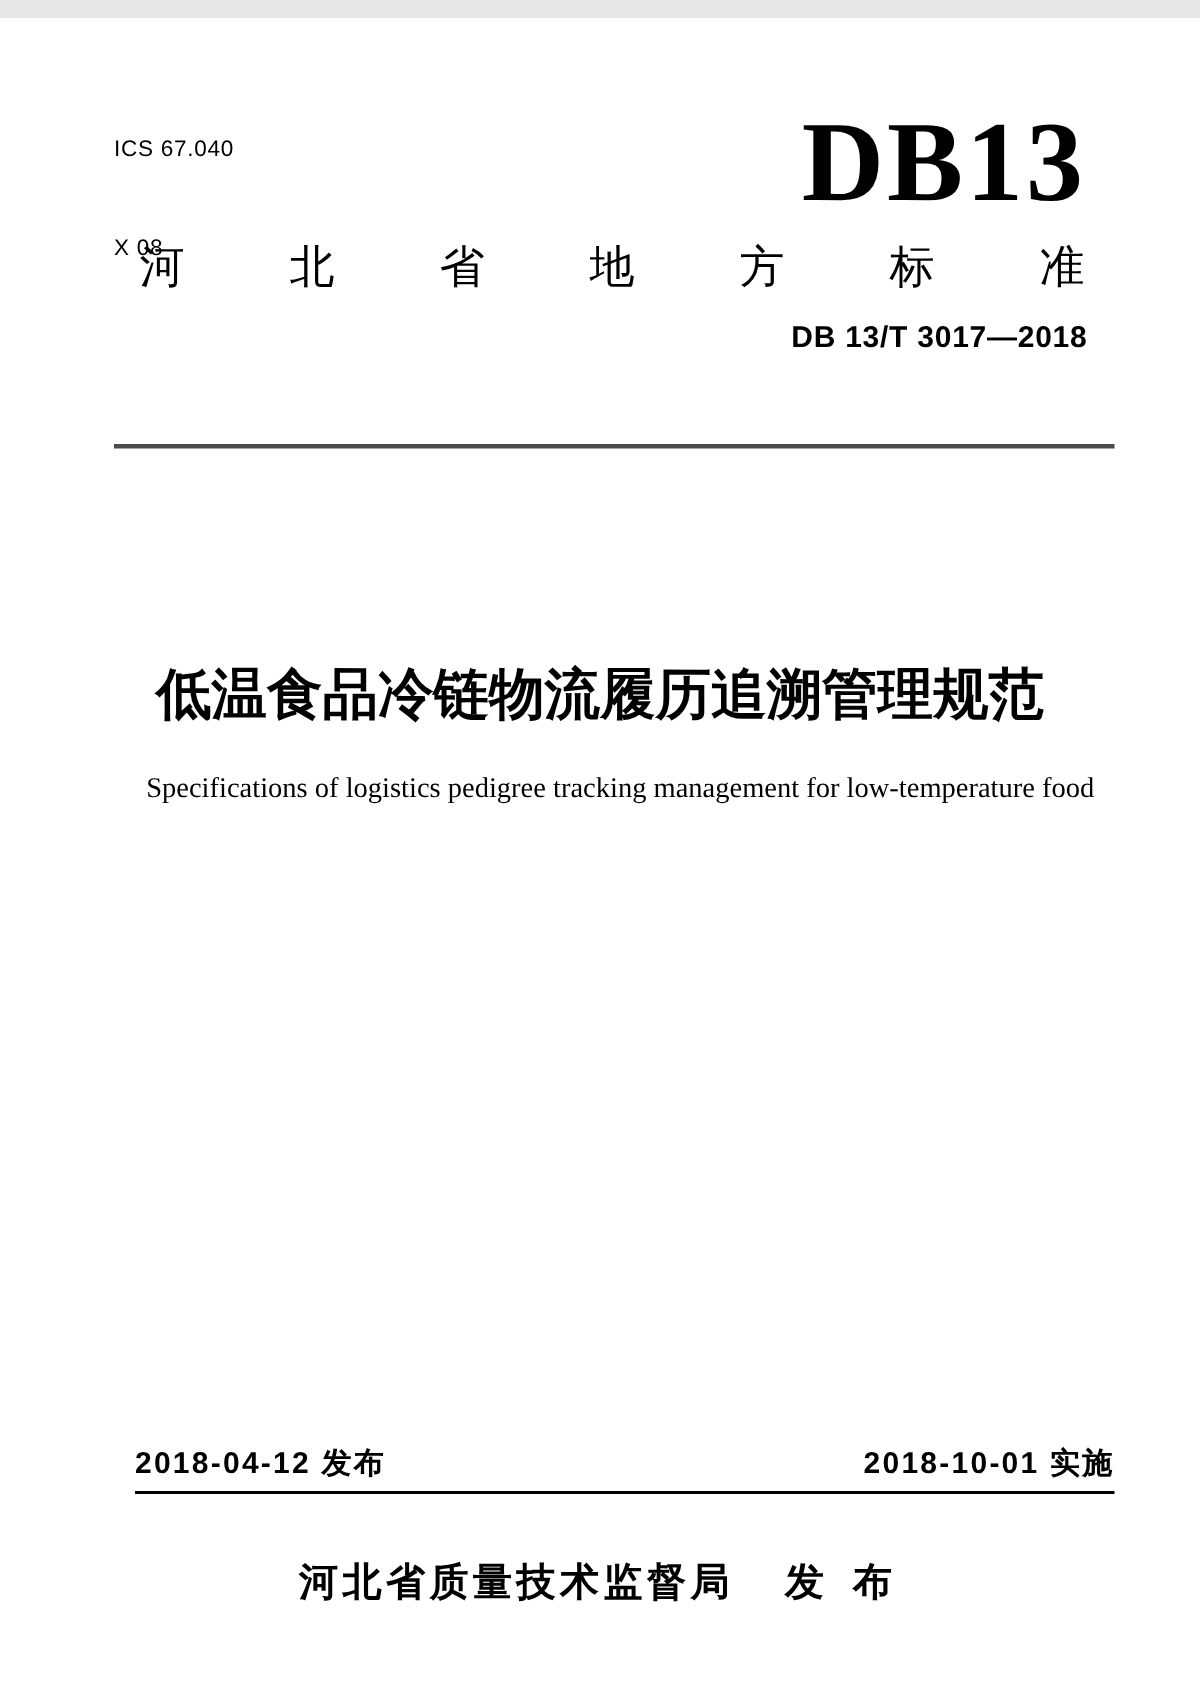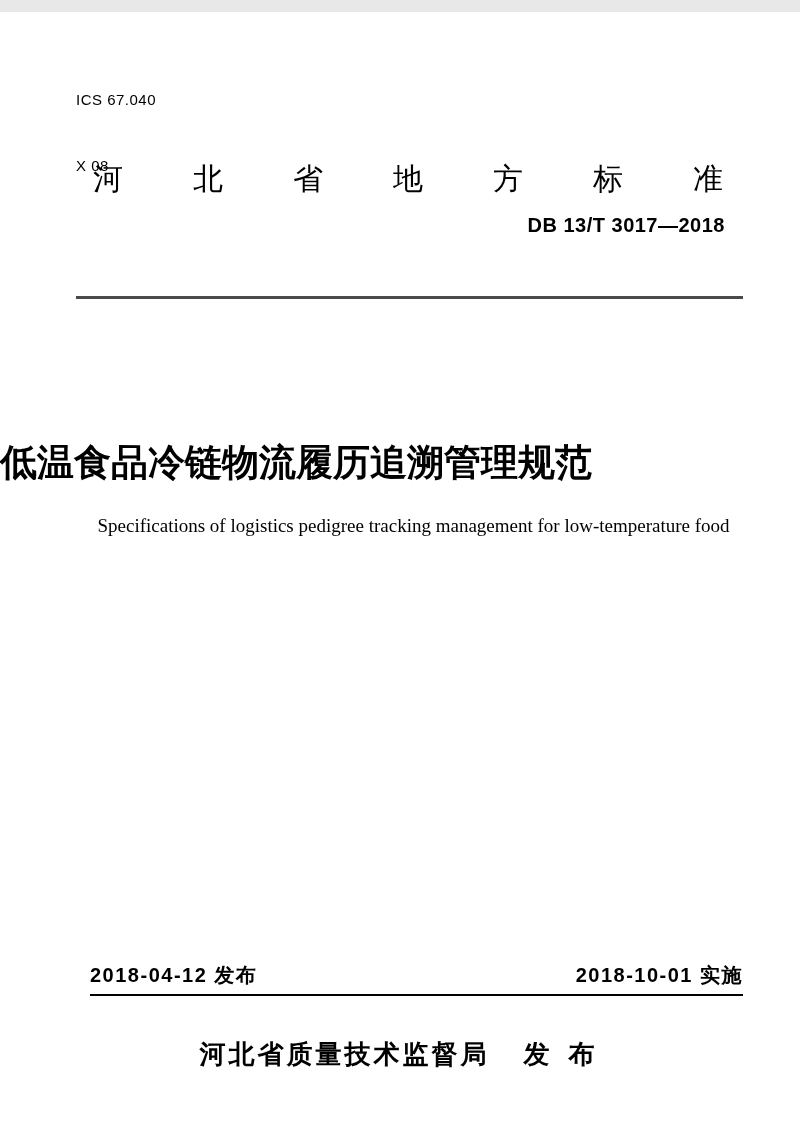--- a/index.html
+++ b/index.html
@@ -66,21 +66,21 @@
     width: 667px;
     height: 3px;
     border: 0;
   }
 
   .title-cn {
     position: absolute;
     top: 431px;
     left: 0;
     width: 100%;
-    text-align: left;
+    text-align: center;
     font-size: 37px;
     font-weight: bold;
     letter-spacing: 0;
     line-height: 1.1;
   }
 
   .title-en {
     position: absolute;
     top: 503px;
     left: 0;
@@ -127,20 +127,21 @@
 </head>
 <body>
 
 <div class="page" style="background: rgb(255, 255, 255); color: rgb(0, 0, 0);">
 
   <div class="ics-block">
     <div>ICS 67.040</div>
     <div>X 08</div>
   </div>
 
+  <div class="db13-logo">DB13</div>
 
   <div class="standard-type">河北省地方标准</div>
 
   <div class="standard-number">DB 13/T 3017—2018</div>
 
   <div class="top-rule" style="background: rgb(74, 74, 74);"></div>
 
   <div class="title-cn">低温食品冷链物流履历追溯管理规范</div>
 
   <div class="title-en">Specifications of logistics pedigree tracking management for low-temperature food</div>

